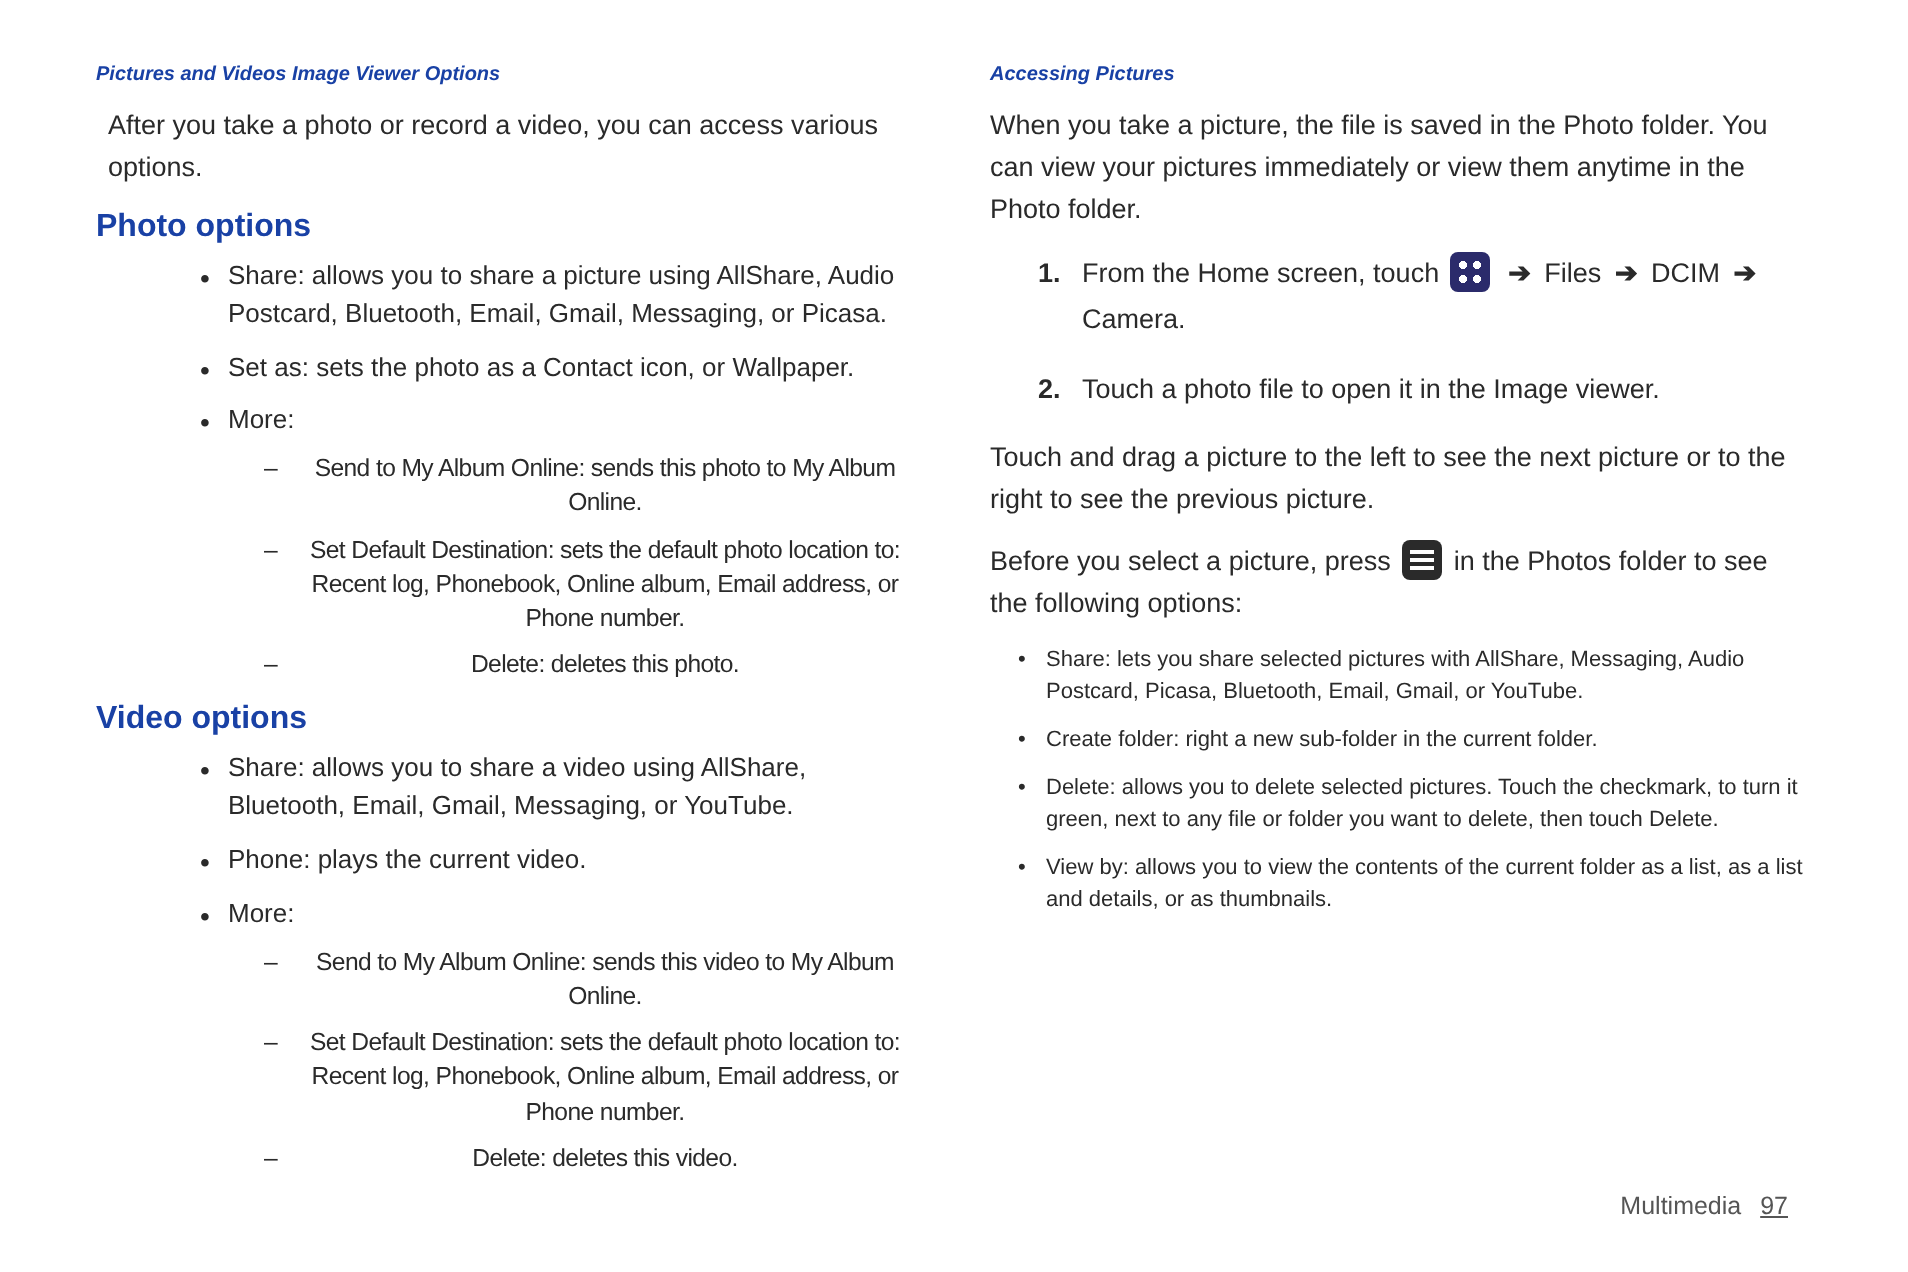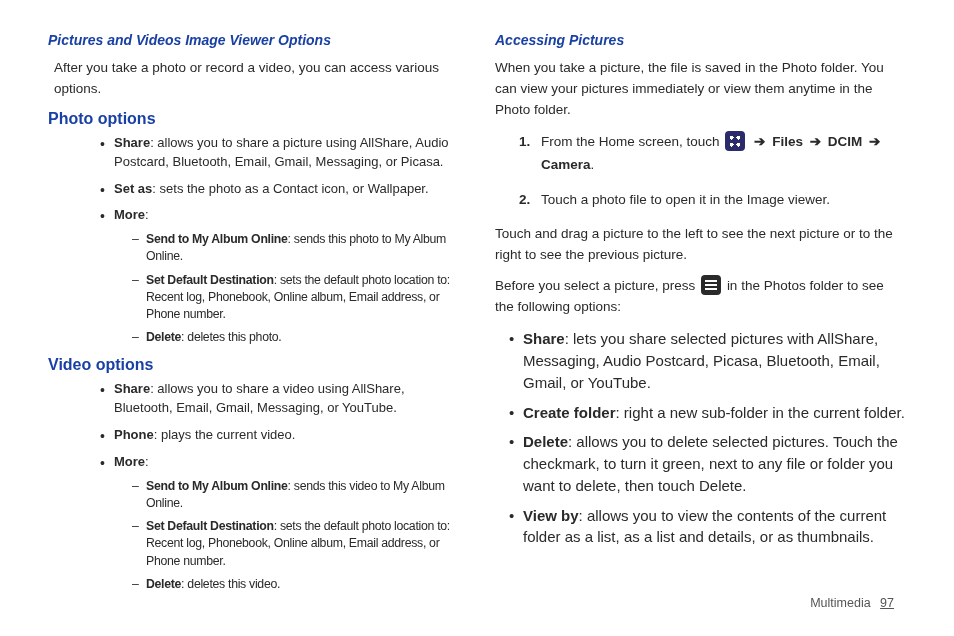--- a/index.html
+++ b/index.html
@@ -18,21 +18,21 @@
     padding: 32px 48px 0 48px;
   }
   .col {
     flex: 1;
     min-width: 0;
   }
   .heading-italic {
     color: #1941a5;
     font-weight: bold;
     font-style: italic;
-    font-size: 14px;
+    font-size: 10px;
     margin-bottom: 10px;
   }
   .subheading {
     color: #1941a5;
     font-weight: bold;
     font-size: 16px;
     margin: 10px 0 6px 0;
   }
   .para {
     line-height: 1.55;
@@ -60,48 +60,49 @@
   }
   .bullets-right {
     list-style: none;
     padding-left: 14px;
   }
   .bullets-right > li {
     position: relative;
     padding-left: 14px;
     margin-bottom: 8px;
     line-height: 1.45;
-    font-size: 15px;
+    font-size: 11px;
   }
   .bullets-right > li::before {
     content: "•";
     position: absolute;
     left: 0;
     top: 0;
   }
   .dashes {
     list-style: none;
     padding-left: 18px;
     margin-top: 6px;
+    text-align: center;
   }
   .dashes > li {
     position: relative;
     padding-left: 14px;
     margin-bottom: 6px;
     line-height: 1.4;
     font-size: 12.3px;
   }
   .dashes > li::before {
     content: "–";
     position: absolute;
     left: 0;
     top: 0;
   }
   .condensed { letter-spacing: -0.3px; }
-  .b { font-weight: bold; }
+  .b { font-weight: normal; }
   .ol {
     list-style: none;
     padding-left: 24px;
     margin-bottom: 10px;
   }
   .ol > li {
     position: relative;
     padding-left: 22px;
     margin-bottom: 12px;
     line-height: 1.7;

